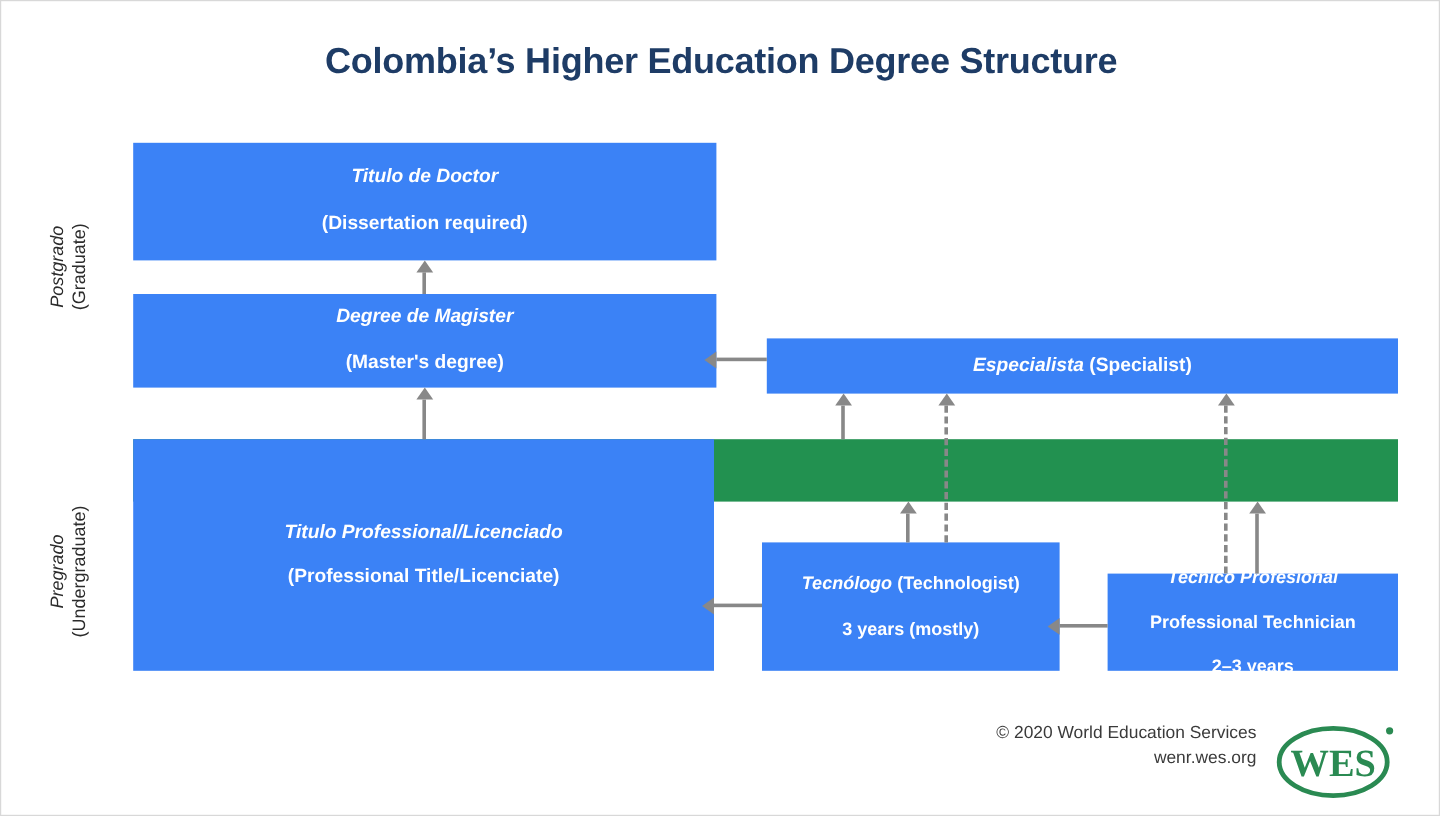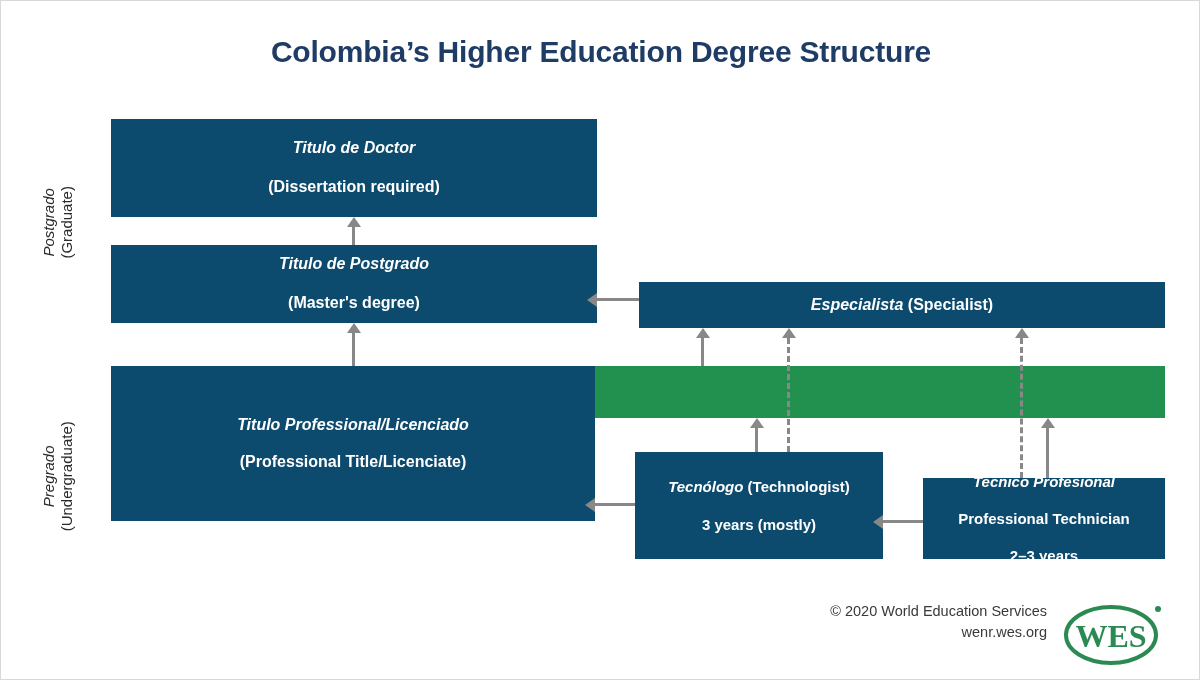--- a/index.html
+++ b/index.html
@@ -56,41 +56,41 @@
   #label-pregrado {
     left: -23px;
     top: 457px;
     width: 160px;
     transform: rotate(-90deg);
   }
 
   
   .box {
     position: absolute;
-    background: #0c4a6e;
+    background: #3b82f6;
     color: #ffffff;
     box-sizing: border-box;
     display: flex;
     flex-direction: column;
     align-items: center;
     justify-content: center;
     text-align: center;
     line-height: 1.42;
   }
   .box .es { font-style: italic; font-weight: bold; }
   .box .en { font-style: normal; font-weight: bold; margin-top: 16px; }
   .box .line { display: block; white-space: nowrap; }
 
   #box-doctor      { left: 110px; top: 118px; width: 486px; height: 98px; font-size: 16px; }
   #box-magister    { left: 110px; top: 244px; width: 486px; height: 78px; font-size: 16px; }
   #box-especialista{ left: 638px; top: 281px; width: 526px; height: 46px; font-size: 16px; }
 
   
   #band-pregrado-top  { left: 110px; top: 365px; width: 1054px; height: 52px; background:#229150; position:absolute; }
-  #box-profesional    { left: 110px; top: 365px; width: 484px; height: 155px; font-size: 16px; }
+  #box-profesional    { left: 110px; top: 365px; width: 484px; height: 193px; font-size: 16px; }
 
   #box-tecnologo   { left: 634px; top: 451px; width: 248px; height: 107px; font-size: 15px; }
   #box-tecnico     { left: 922px; top: 477px; width: 242px; height: 81px; font-size: 15px; }
 
   
   .arrow { position: absolute; }
   .v-line {
     position: absolute;
     width: 3px;
     background: #888888;
@@ -156,21 +156,21 @@
     <span class="l1">Pregrado</span>
     <span class="l2">(Undergraduate)</span>
   </div>
 
   <div class="box" id="box-doctor">
     <span class="line es">Titulo de Doctor</span>
     <span class="line en">(Dissertation required)</span>
   </div>
 
   <div class="box" id="box-magister">
-    <span class="line es">Titulo de Postgrado</span>
+    <span class="line es">Degree de Magister</span>
     <span class="line en">(Master's degree)</span>
   </div>
 
   <div class="box" id="box-especialista">
     <span class="line"><i class="es">Especialista </i><span class="en" style="font-style:normal">(Specialist)</span></span>
   </div>
 
   <div id="band-pregrado-top"></div>
 
   <div class="box" id="box-profesional">

